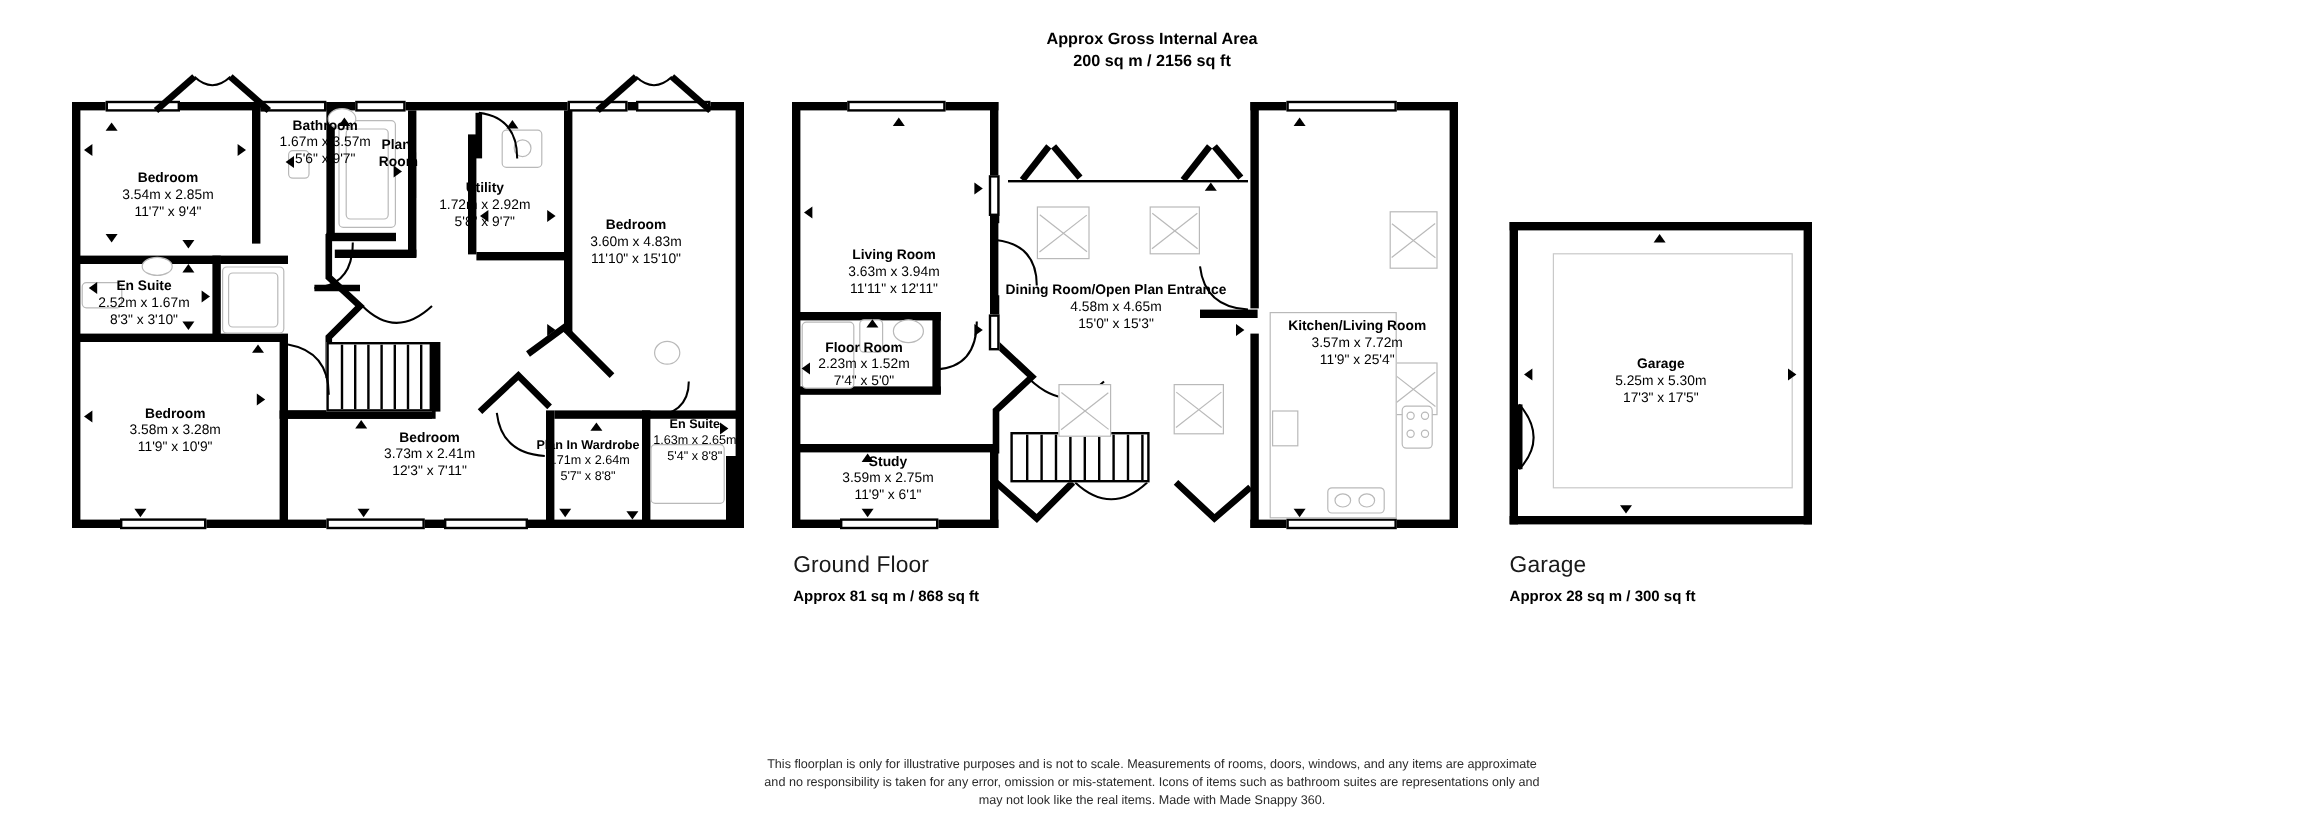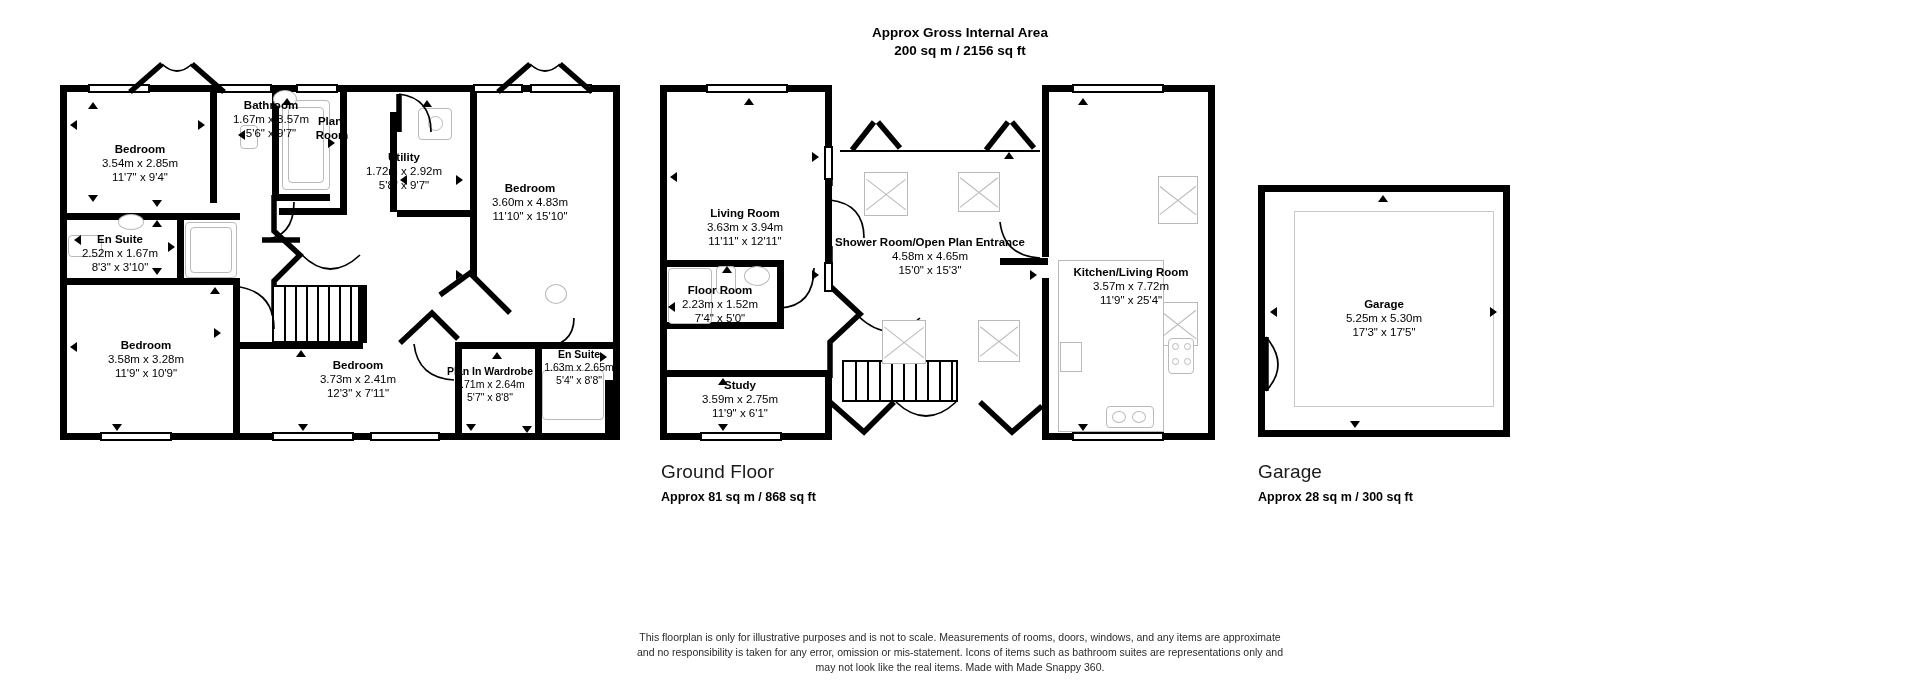--- a/index.html
+++ b/index.html
@@ -387,21 +387,21 @@
     <div class="ar up" style="left:58px; top:298px;"></div>
     <div class="ar down" style="left:58px; top:344px;"></div>
     <div class="ar down" style="left:418px; top:344px;"></div>
 
     <div class="lbl" style="left:85px; top:80px;margin-top:46px;">
       <span class="n">Living Room</span>
       <span class="d">3.63m x 3.94m</span>
       <span class="d">11'11" x 12'11"</span>
     </div>
     <div class="lbl" style="left:270px; top:155px;">
-      <span class="n">Shower Room/Open Plan Entrance</span>
+      <span class="n">Dining Room/Open Plan Entrance</span>
       <span class="d">4.58m x 4.65m</span>
       <span class="d">15'0" x 15'3"</span>
     </div>
     <div class="lbl" style="left:471px; top:185px;">
       <span class="n">Kitchen/Living Room</span>
       <span class="d">3.57m x 7.72m</span>
       <span class="d">11'9" x 25'4"</span>
     </div>
     <div class="lbl" style="left:60px; top:203px;">
       <span class="n">Floor Room</span>

